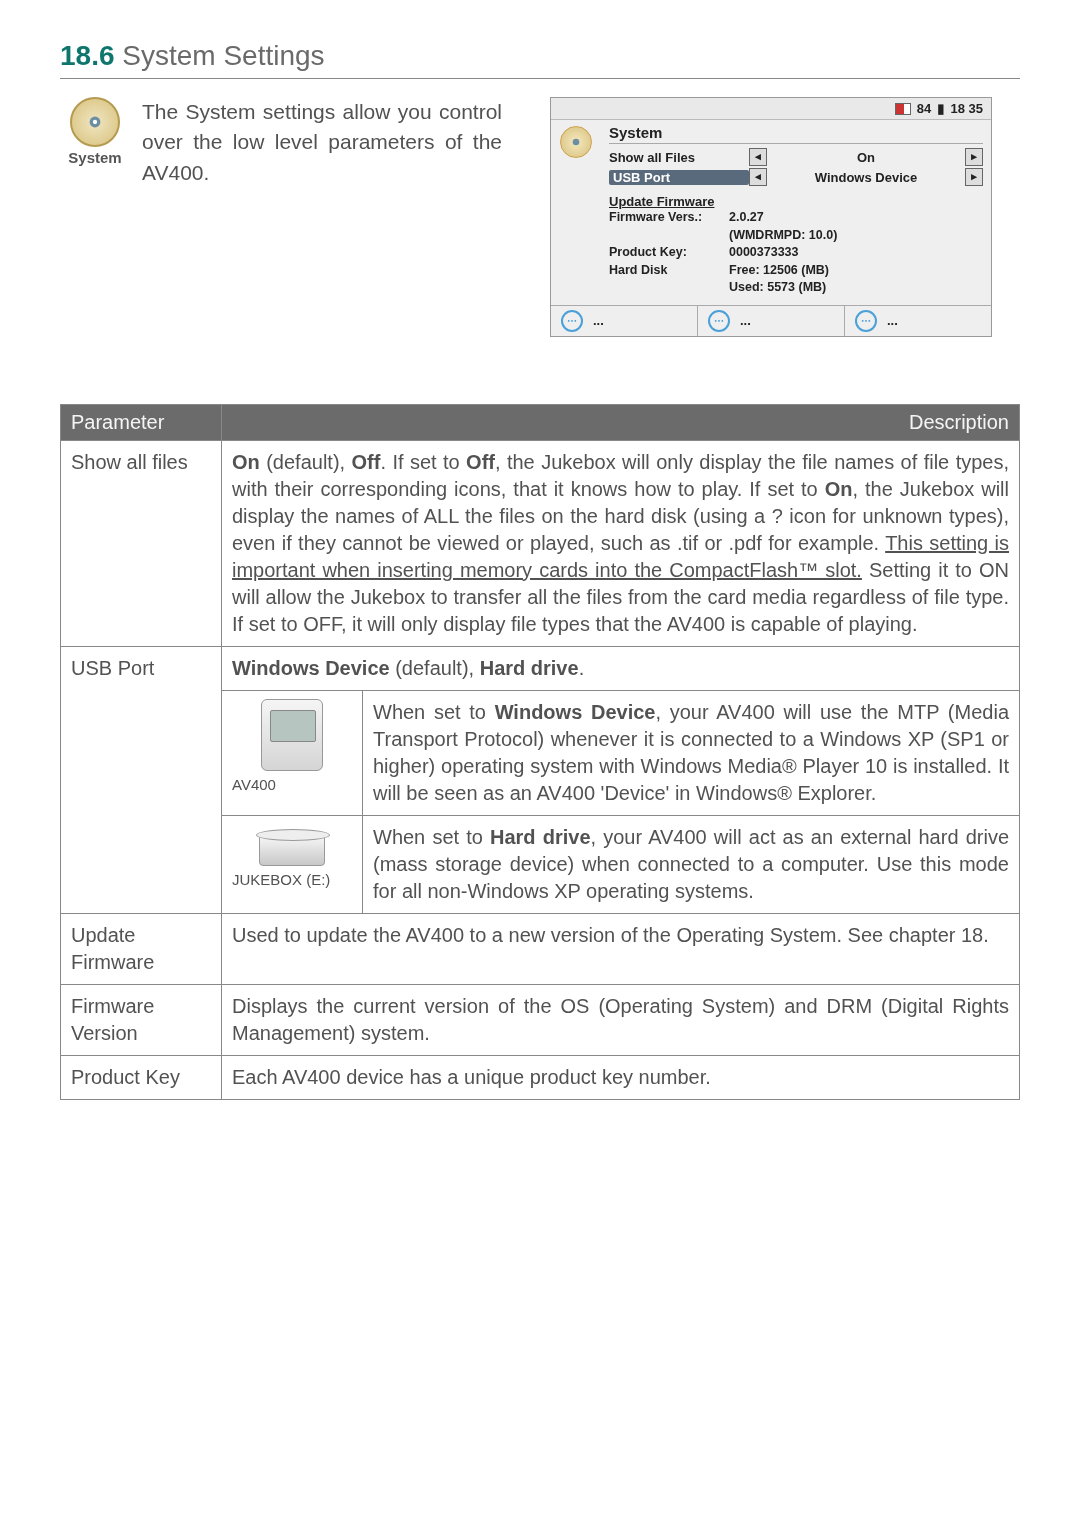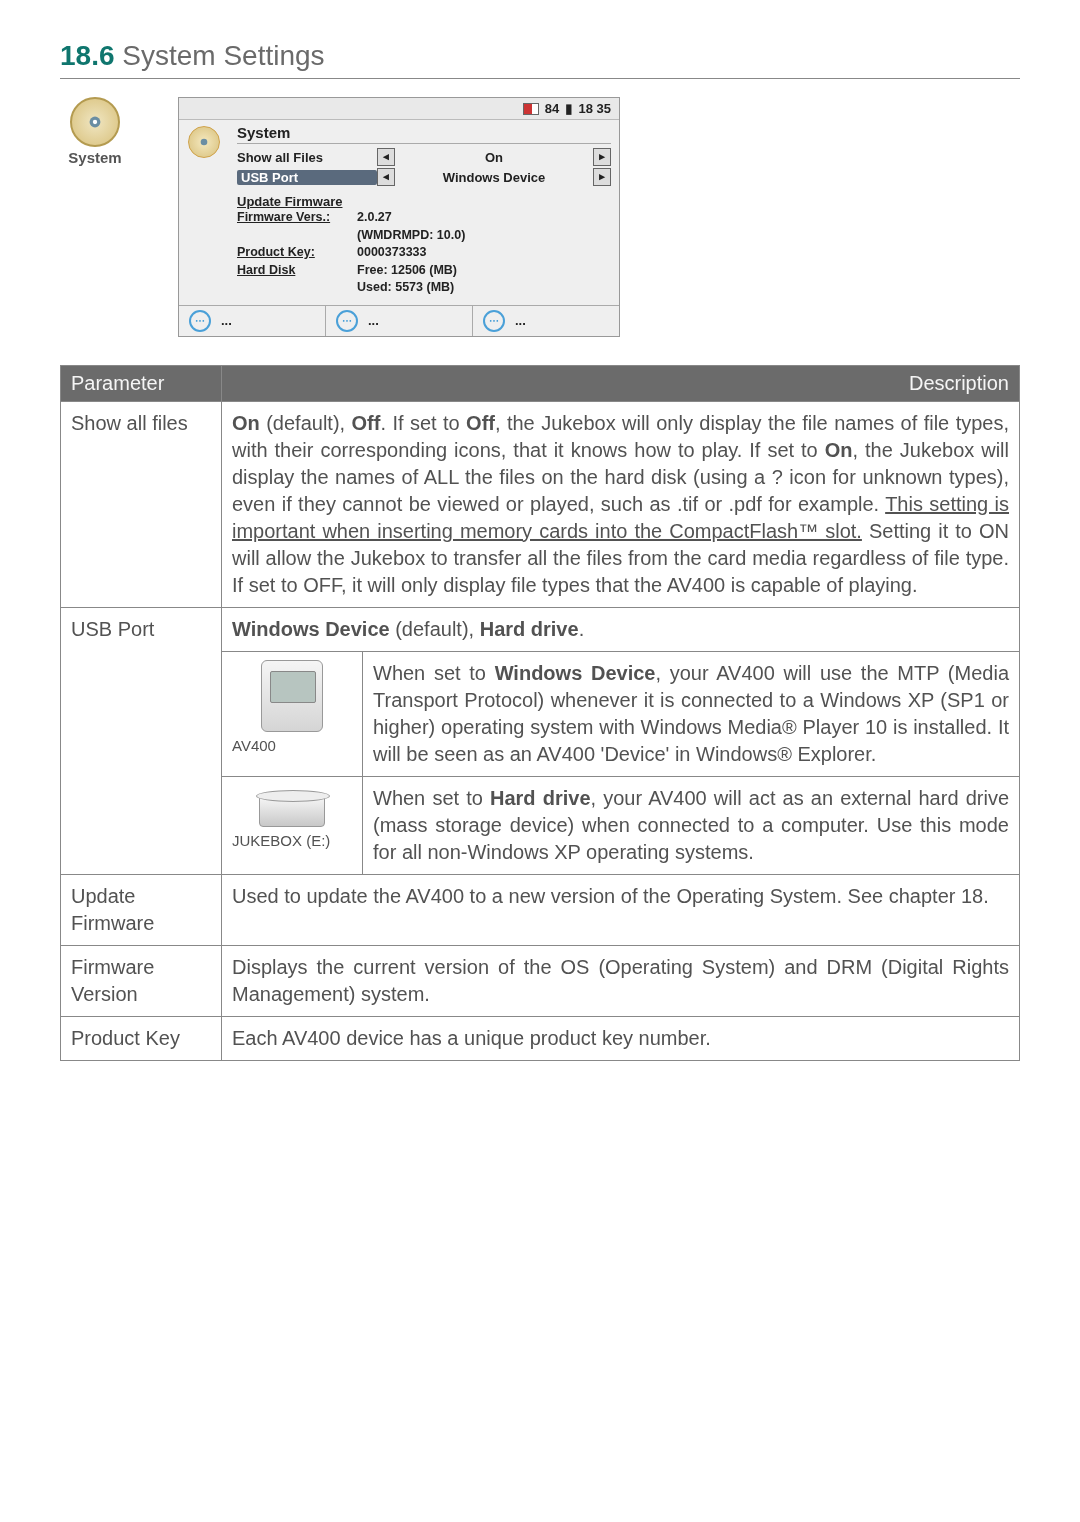--- a/index.html
+++ b/index.html
@@ -75,30 +75,30 @@
   .device-gear-col .gear-small { width:30px;height:30px;border:1px solid #cfa24a;border-radius:50%;margin:0 auto;background:radial-gradient(circle,#f5e9c0,#d7bf7a);display:flex;align-items:center;justify-content:center; }
   .device-main { flex:1; padding:4px 8px 8px; }
   .dev-title { font-weight:bold; border-bottom:1px solid #aaa; padding-bottom:2px; margin-bottom:4px; font-size:15px;}
   .dev-row { display:flex; align-items:center; font-weight:bold; margin:2px 0;}
   .dev-row .lab { width:140px;}
   .dev-row .arrowbtn { width:16px;height:16px;border:1px solid #666;background:#ddd;text-align:center;line-height:14px;font-size:11px;}
   .dev-row .val { flex:1; text-align:center; font-weight:bold;}
   .dev-row.sel .lab { background:#5a6a7d;color:#fff;padding:0 4px;border-radius:2px; width:132px;}
   .dev-link { text-decoration:underline;font-weight:bold;margin-top:8px;display:block;}
   .dev-info { font-weight:bold;line-height:1.4;font-size:12.5px;}
-  .dev-info .il { display:inline-block; width:120px;text-decoration:underline;}
+  .dev-info .il { display:inline-block; width:120px;}
   .dev-footer { display:flex; border-top:1px solid #aaa; }
   .dev-footer div { flex:1; display:flex; align-items:center; justify-content:flex-start; gap:10px; padding:4px 10px; border-right:1px solid #aaa; font-weight:bold;}
   .dev-footer div:last-child{border-right:none;}
   .circ { width:18px;height:18px;border:2px solid #4aa0d8;border-radius:50%;display:inline-flex;align-items:center;justify-content:center;font-size:10px;color:#4aa0d8;font-weight:bold;}
   
   table.params {
     width: 100%;
     border-collapse: collapse;
-    margin-top: 28px;
+    margin-top: 67px;
     font-size: 20px;
   }
   table.params th {
     background: #6b6b6b;
     color: #f5f5f5;
     font-weight: normal;
     text-align: left;
     padding: 6px 10px;
     border: 1px solid #888;
   }
@@ -140,20 +140,21 @@
 <div class="intro-wrap">
   <div class="system-icon-col">
     <div class="gear-large">
       <svg width="26" height="26" viewBox="0 0 24 24">
           <circle cx="12" cy="12" r="5"></circle>
           <circle cx="12" cy="12" r="2" fill="#fff"></circle>
         </svg>
     </div>
     <div>System</div>
   </div>
+  <div class="intro-text-col">The System settings allow you control over the low level parameters of the AV400.</div>
   <div class="screenshot-col">
     <div class="device-shot">
       <div class="device-bar">
         <span class="batt"></span>
         <span>84</span>
         <span>▮</span>
         <span>18 35</span>
       </div>
       <div class="device-body">
         <div class="device-gear-col">

